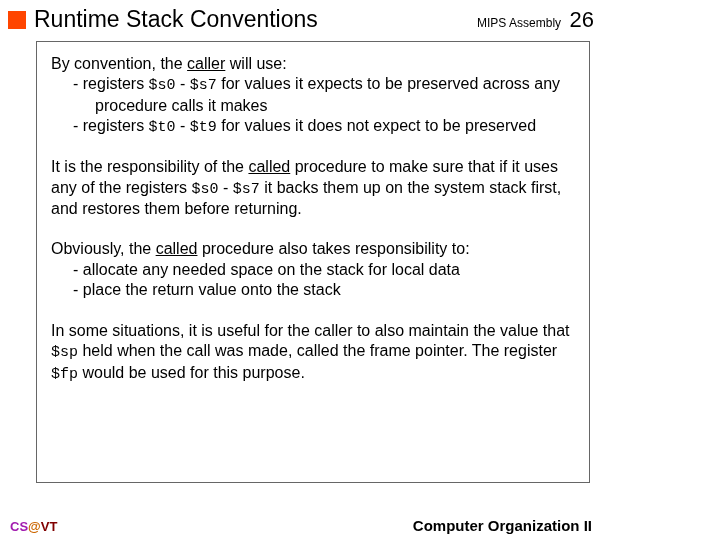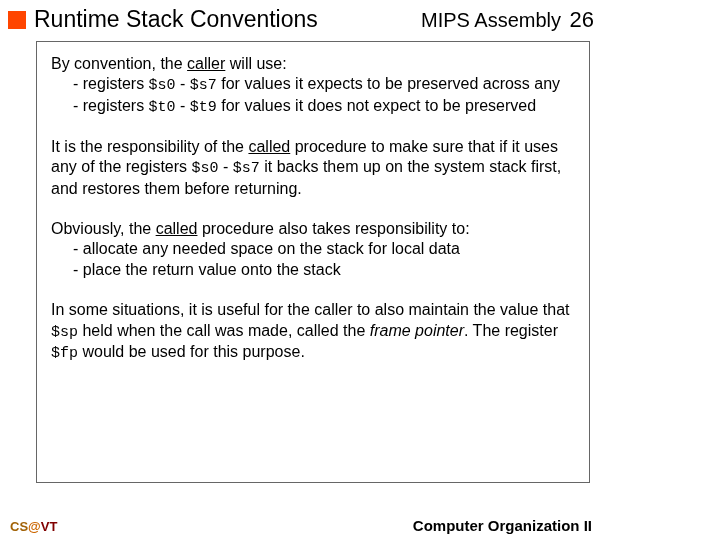--- a/index.html
+++ b/index.html
@@ -32,58 +32,58 @@
   .orange-box {
     width: 18px;
     height: 18px;
     background: #ff4500;
   }
   .slide-title {
     font-size: 23px;
     font-weight: normal;
   }
   .subject {
-    font-size: 20px;
+    font-size: 12px;
   }
   .page-num {
     font-size: 22px;
     margin-left: 4px;
   }
   .body {
     border: 1px solid #666;
     margin: 4px 12px 0 36px;
     height: 442px;
     box-sizing: border-box;
     padding: 12px 14px 8px 14px;
     font-size: 16px;
     line-height: 1.28;
     overflow: hidden;
   }
   .para { margin-bottom: 20px; }
   .indent1 { margin-left: 22px; }
   .indent2 { margin-left: 44px; }
   .u { text-decoration: underline; text-align: right; }
-  .em { font-style: italic; }
+  .em { }
   code.mono {
     font-family: "Courier New", monospace;
     font-size: 15px;
   }
   .footer {
     position: absolute;
     bottom: 6px;
     left: 0;
     right: 0;
     display: flex;
     justify-content: space-between;
     align-items: baseline;
     padding: 0 10px;
     font-size: 13px;
     font-weight: bold;
   }
-  .footer .left .cs { color: #a16207; }
+  .footer .left .cs { color: #a21caf; }
   .footer .left .at { color: #cc6600; }
   .footer .left .vt { color: #800000; }
   .footer .center {
     font-size: 15px;
     font-weight: bold;
   }
   .footer .right {
     font-size: 12px;
     font-weight: normal;
   }
@@ -106,20 +106,21 @@
 
   <div class="body">
 
     <div class="para">
       <div>
         <span>By convention, the </span><span class="u">caller</span><span> will use:</span>
       </div>
       <div class="indent1">
         <span>-  registers </span><code class="mono">$s0</code><span> - </span><code class="mono">$s7</code><span> for values it expects to be preserved across any</span>
       </div>
+      <div class="indent2">procedure calls it makes</div>
       <div class="indent1">
         <span>-  registers </span><code class="mono">$t0</code><span> - </span><code class="mono">$t9</code><span> for values it does not expect to be preserved</span>
       </div>
     </div>
 
     <div class="para">
       <span>It is the responsibility of the </span><span class="u">called</span><span> procedure to make sure that if it uses any of the registers </span><code class="mono">$s0</code><span> - </span><code class="mono">$s7</code><span> it backs them up on the system stack first, and restores them before returning.</span>
     </div>
 
     <div class="para">

